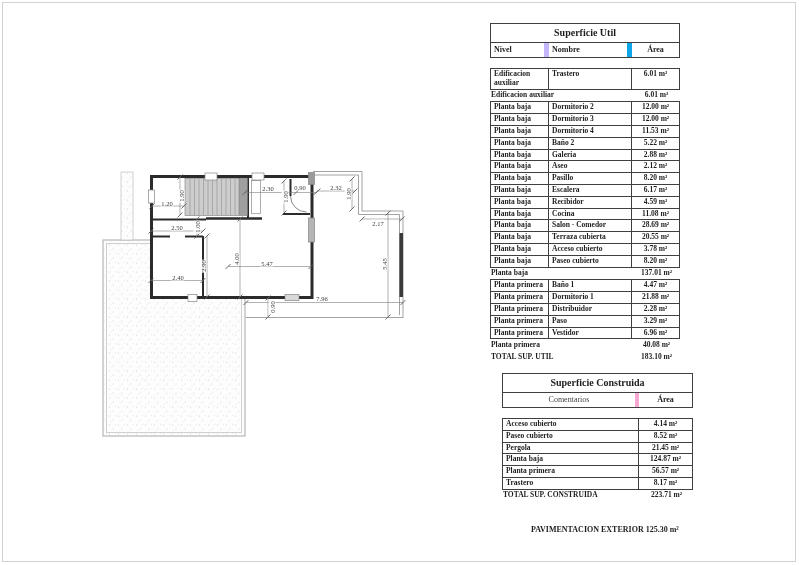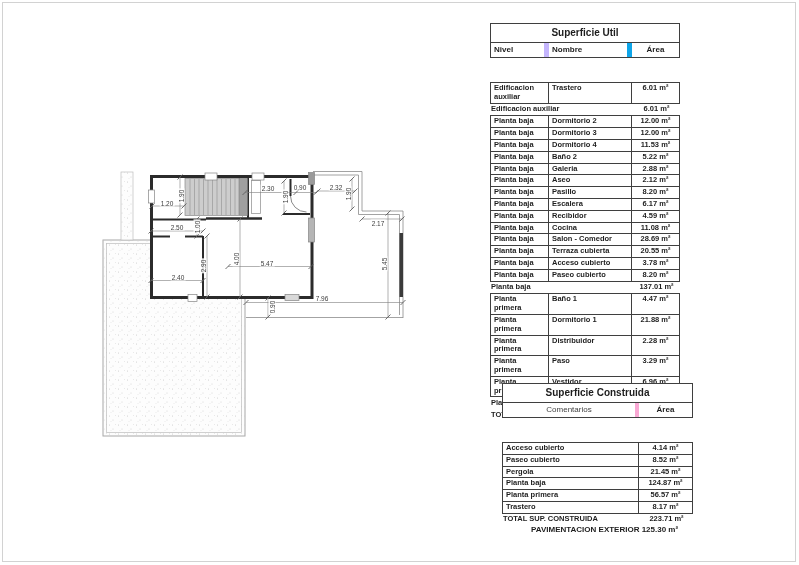--- a/index.html
+++ b/index.html
@@ -1,48 +1,48 @@
 <!DOCTYPE html>
 <html><head>
 <meta charset="utf-8">
 <style>
   * { margin:0; padding:0; box-sizing:border-box; }
   html,body { background:#e9e9e9; }
   .page {
     position:relative; width:799px; height:565px; background:#ffffff;
-    font-family:Liberation Sans, sans-serif; color:#1d1d1d; overflow:hidden;
+    font-family:Liberation Serif, serif; color:#1d1d1d; overflow:hidden;
     margin:0 auto;
   }
   .page-frame {
     position:absolute; left:2px; top:2px; width:794px; height:560px;
     border:1px solid #d2d2d2; pointer-events:none;
   }
   
   .plan-svg { position:absolute; left:0; top:0; }
   .dim-label {
     position:absolute; font-size:6.5px; line-height:7px; color:#3c3c3c;
     background:rgba(255,255,255,.85); padding:0 1px; white-space:nowrap;
     transform:translate(-50%,-50%);
   }
   .dim-label.rot { transform:translate(-50%,-50%) rotate(-90deg); }
   
   .tbl { position:absolute; }
   #table-util  { left:490px; top:23px;  width:190px; }
-  #table-cons  { left:502px; top:383px; width:191px; }
+  #table-cons  { left:502px; top:373px; width:191px; }
   .t-head { border:1px solid #3f3f3f; background:#fff; }
   .t-title { text-align:center; font-weight:bold; font-size:10px; line-height:12px; padding:3px 2px; }
   .t-cols { display:flex; border-top:1px solid #3f3f3f; }
   .t-cols > div { font-weight:bold; font-size:8px; line-height:10px; padding:2px 3px; }
   .t-cols .c-nivel  { width:58px;  border-right:5px solid #c4b5fd; }
   .t-cols .c-nombre { flex:1;      border-right:5px solid #0ea5e9; }
   .t-cols .c-area   { width:47px;  text-align:center; }
   .t-cols .c2-label { flex:1; border-right:4px solid #f9a8d4; text-align:center;
                       font-weight:normal; color:#444; font-size:8px; }
   .t-cols .c2-area  { width:53px; text-align:center; }
-  .t-body { margin-top:24px; }
+  .t-body { margin-top:10px; }
   .t-box { border:1px solid #3f3f3f; background:#fff; }
   .t-row { display:flex; }
   .t-row + .t-row { border-top:1px solid #3f3f3f; }
   .t-row > div { padding:1px 3px; font-weight:bold; font-size:7.5px; line-height:8.8px; }
   .t-row .c-nivel  { width:58px; border-right:1px solid #3f3f3f; }
   .t-row .c-nombre { flex:1;     border-right:1px solid #3f3f3f; }
   .t-row .c-area   { width:47px; text-align:center; }
   .t-row .c2-label { flex:1;     border-right:1px solid #3f3f3f; }
   .t-row .c2-area  { width:53px; text-align:center; }
   .t-sub { display:flex; padding:1.5px 0; font-weight:bold; font-size:7.5px; line-height:8.8px; }

